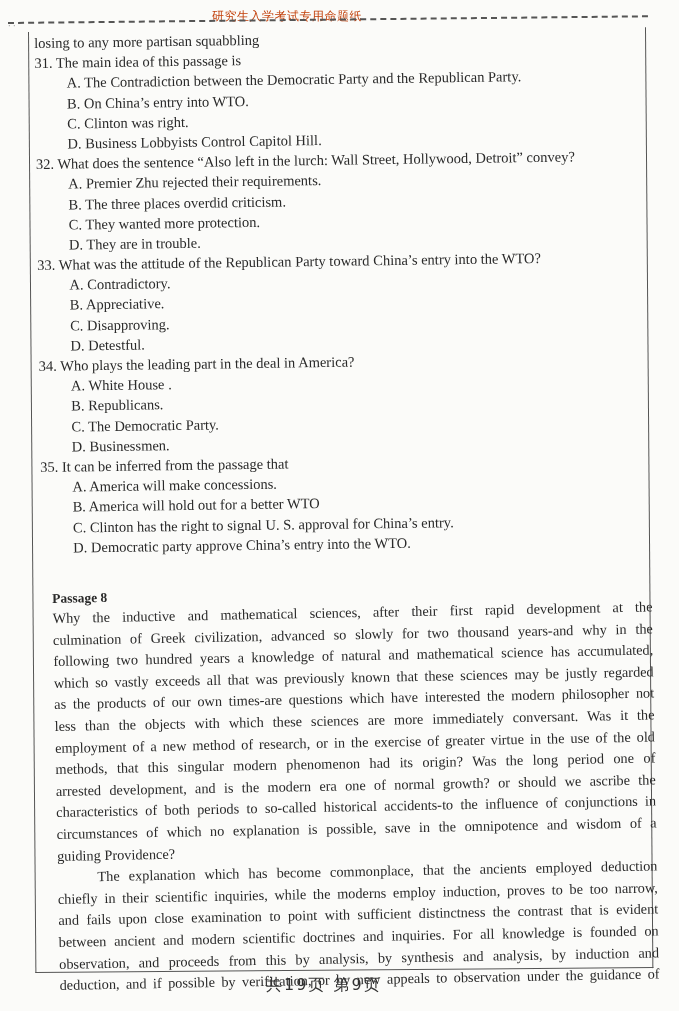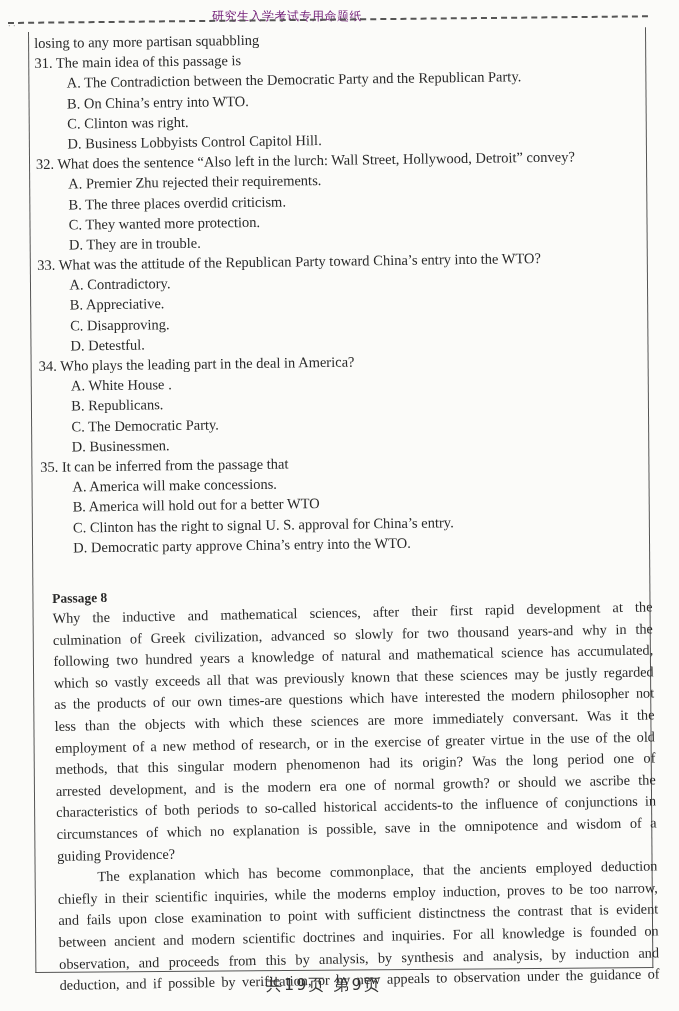--- a/index.html
+++ b/index.html
@@ -1,21 +1,21 @@
 <!DOCTYPE html>
 <html><head>
   <meta charset="utf-8">
   <style>
     html, body { margin: 0; padding: 0; }
     body {
       width: 679px; height: 1011px; background: #fbfbf9; position: relative; overflow: hidden;
       font-family: "Liberation Serif", "DejaVu Serif", serif; color: #2a2a2a;
     }
     .page-header {
-      position: absolute; left: 212px; top: 8px; font-size: 12px; color: #701a75;
+      position: absolute; left: 212px; top: 8px; font-size: 12px; color: #c2410c;
       font-family: "DejaVu Sans", sans-serif; letter-spacing: 0.5px;
     }
     .top-rule {
       position: absolute; left: 8px; top: 22px; width: 640px; height: 0;
       border-top: 2px dashed #555; transform: rotate(-0.6deg); transform-origin: left;
     }
     .frame {
       position: absolute; left: 28px; top: 32px; width: 616px; height: 940px;
       border-left: 1.5px solid #555; border-right: 1.5px solid #555; border-bottom: 1.5px solid #555;
       transform: rotate(-0.45deg); transform-origin: top left;

